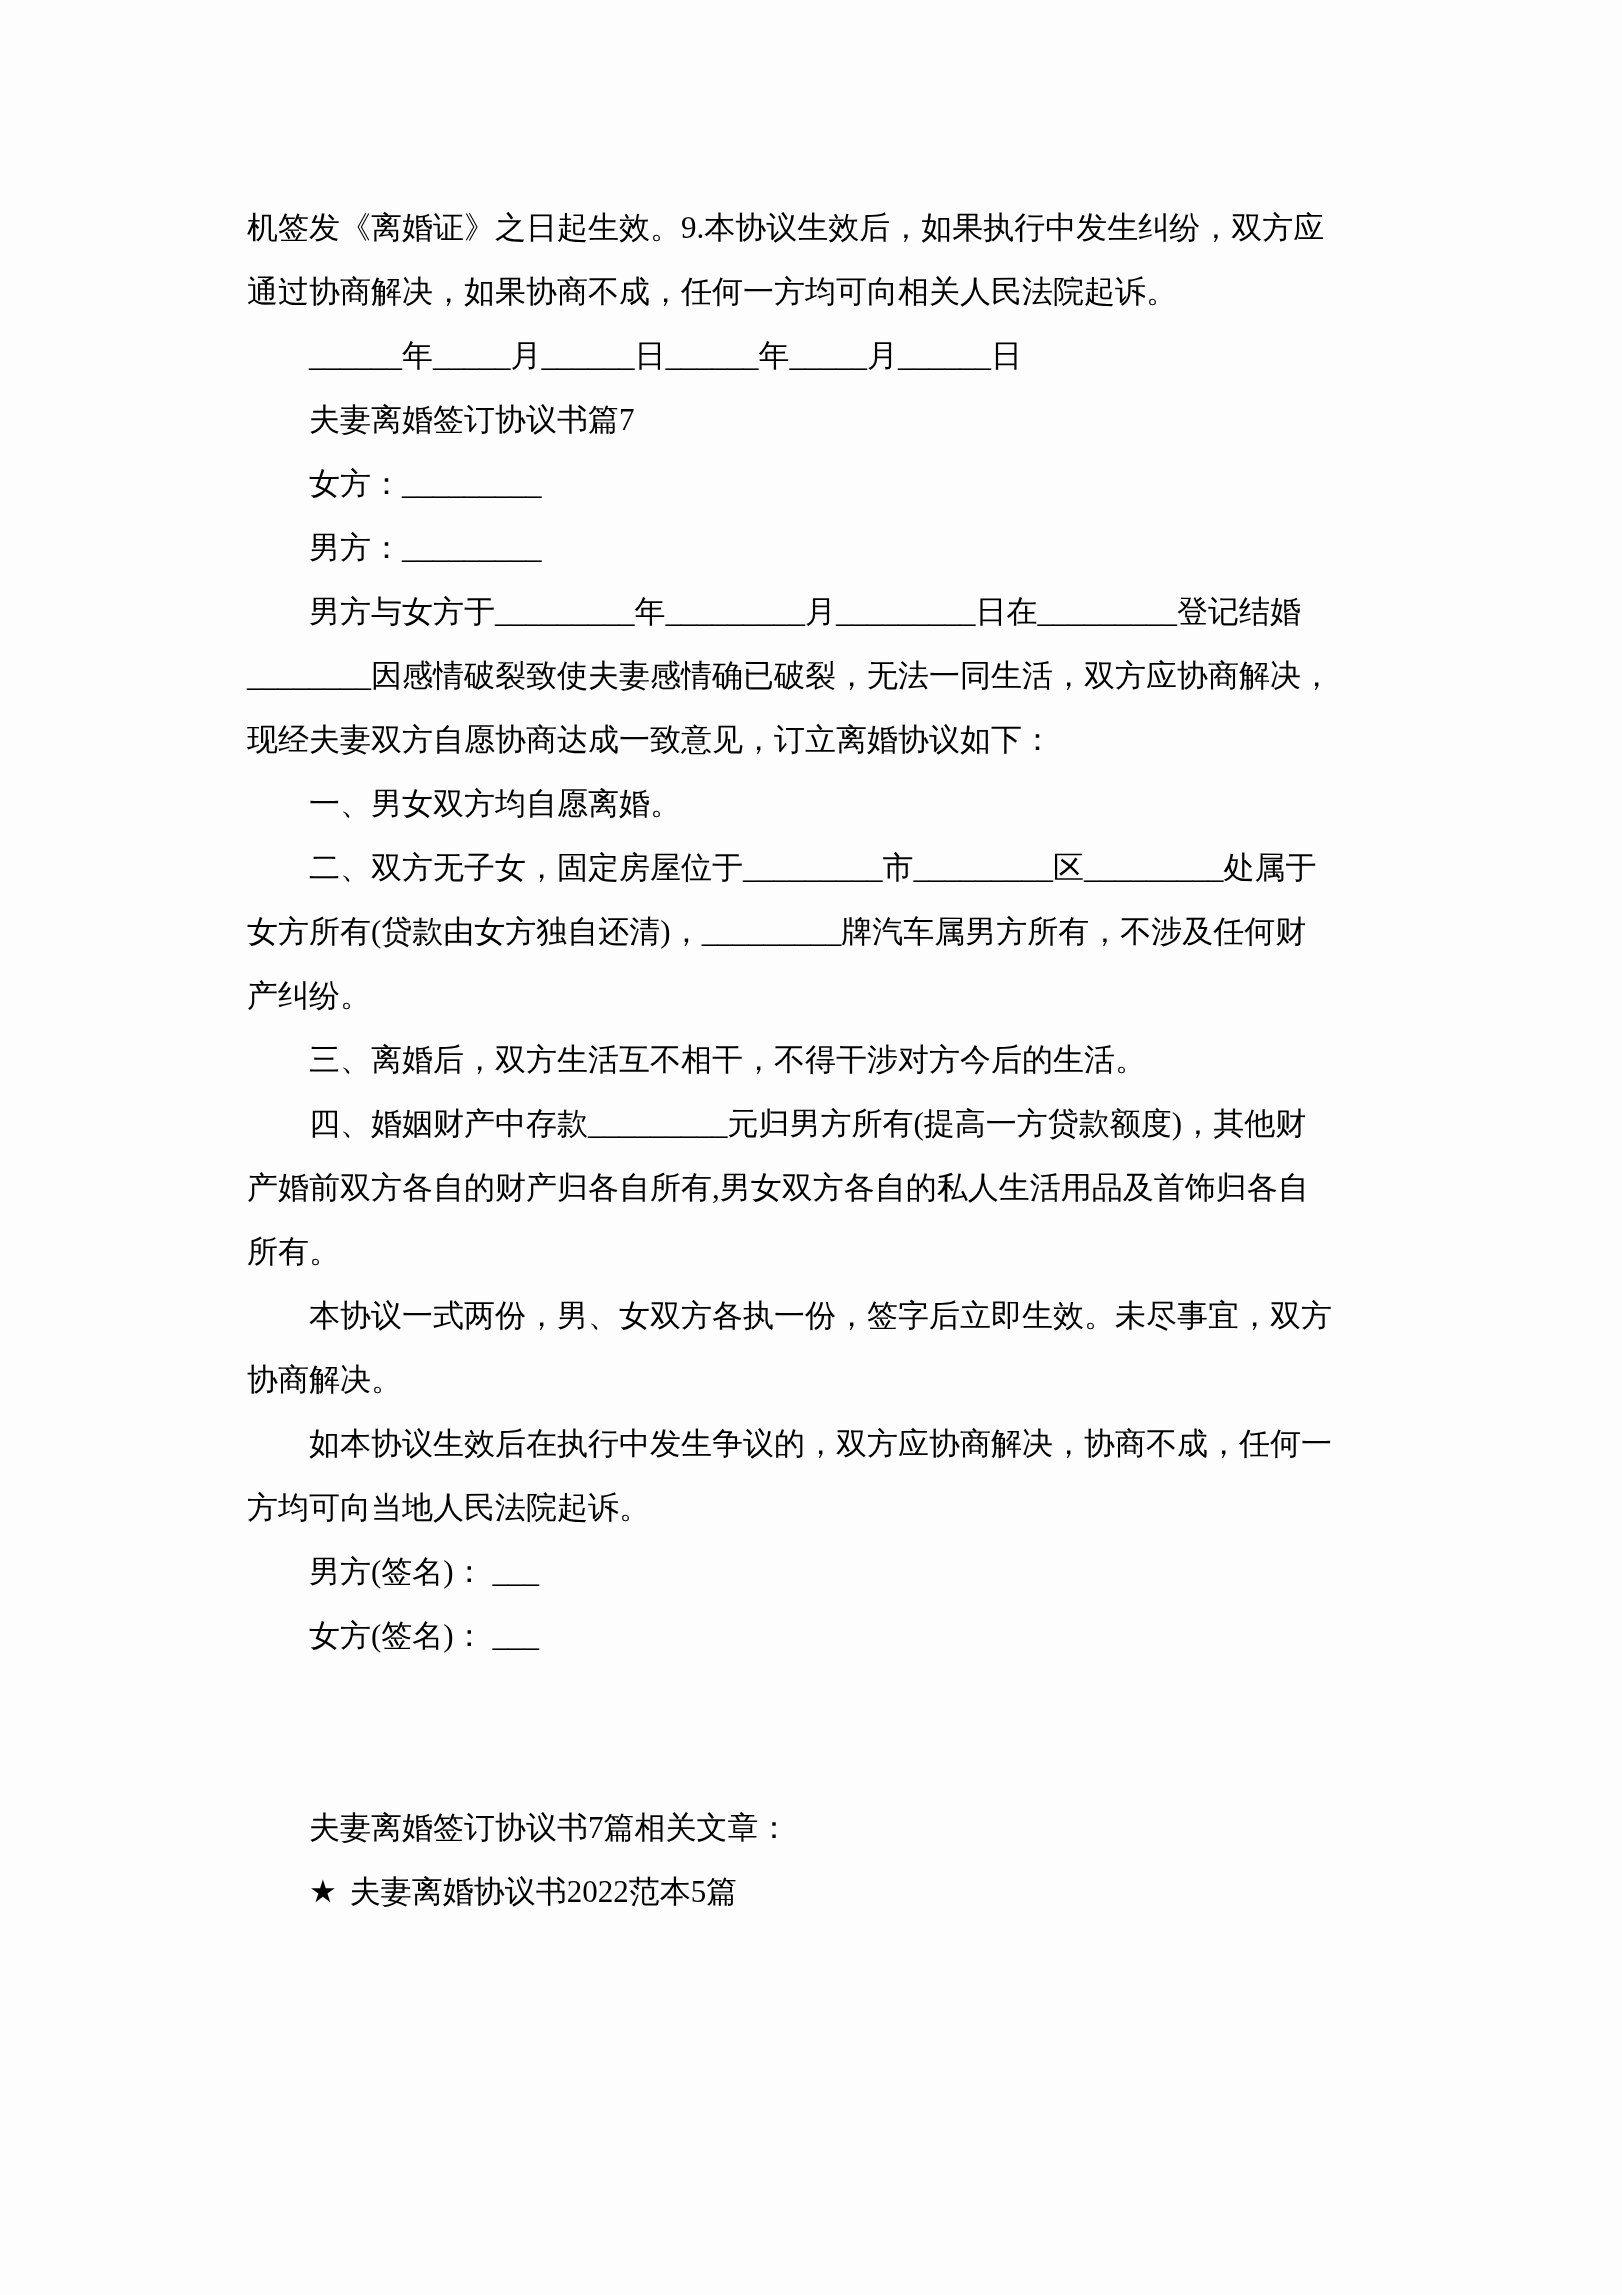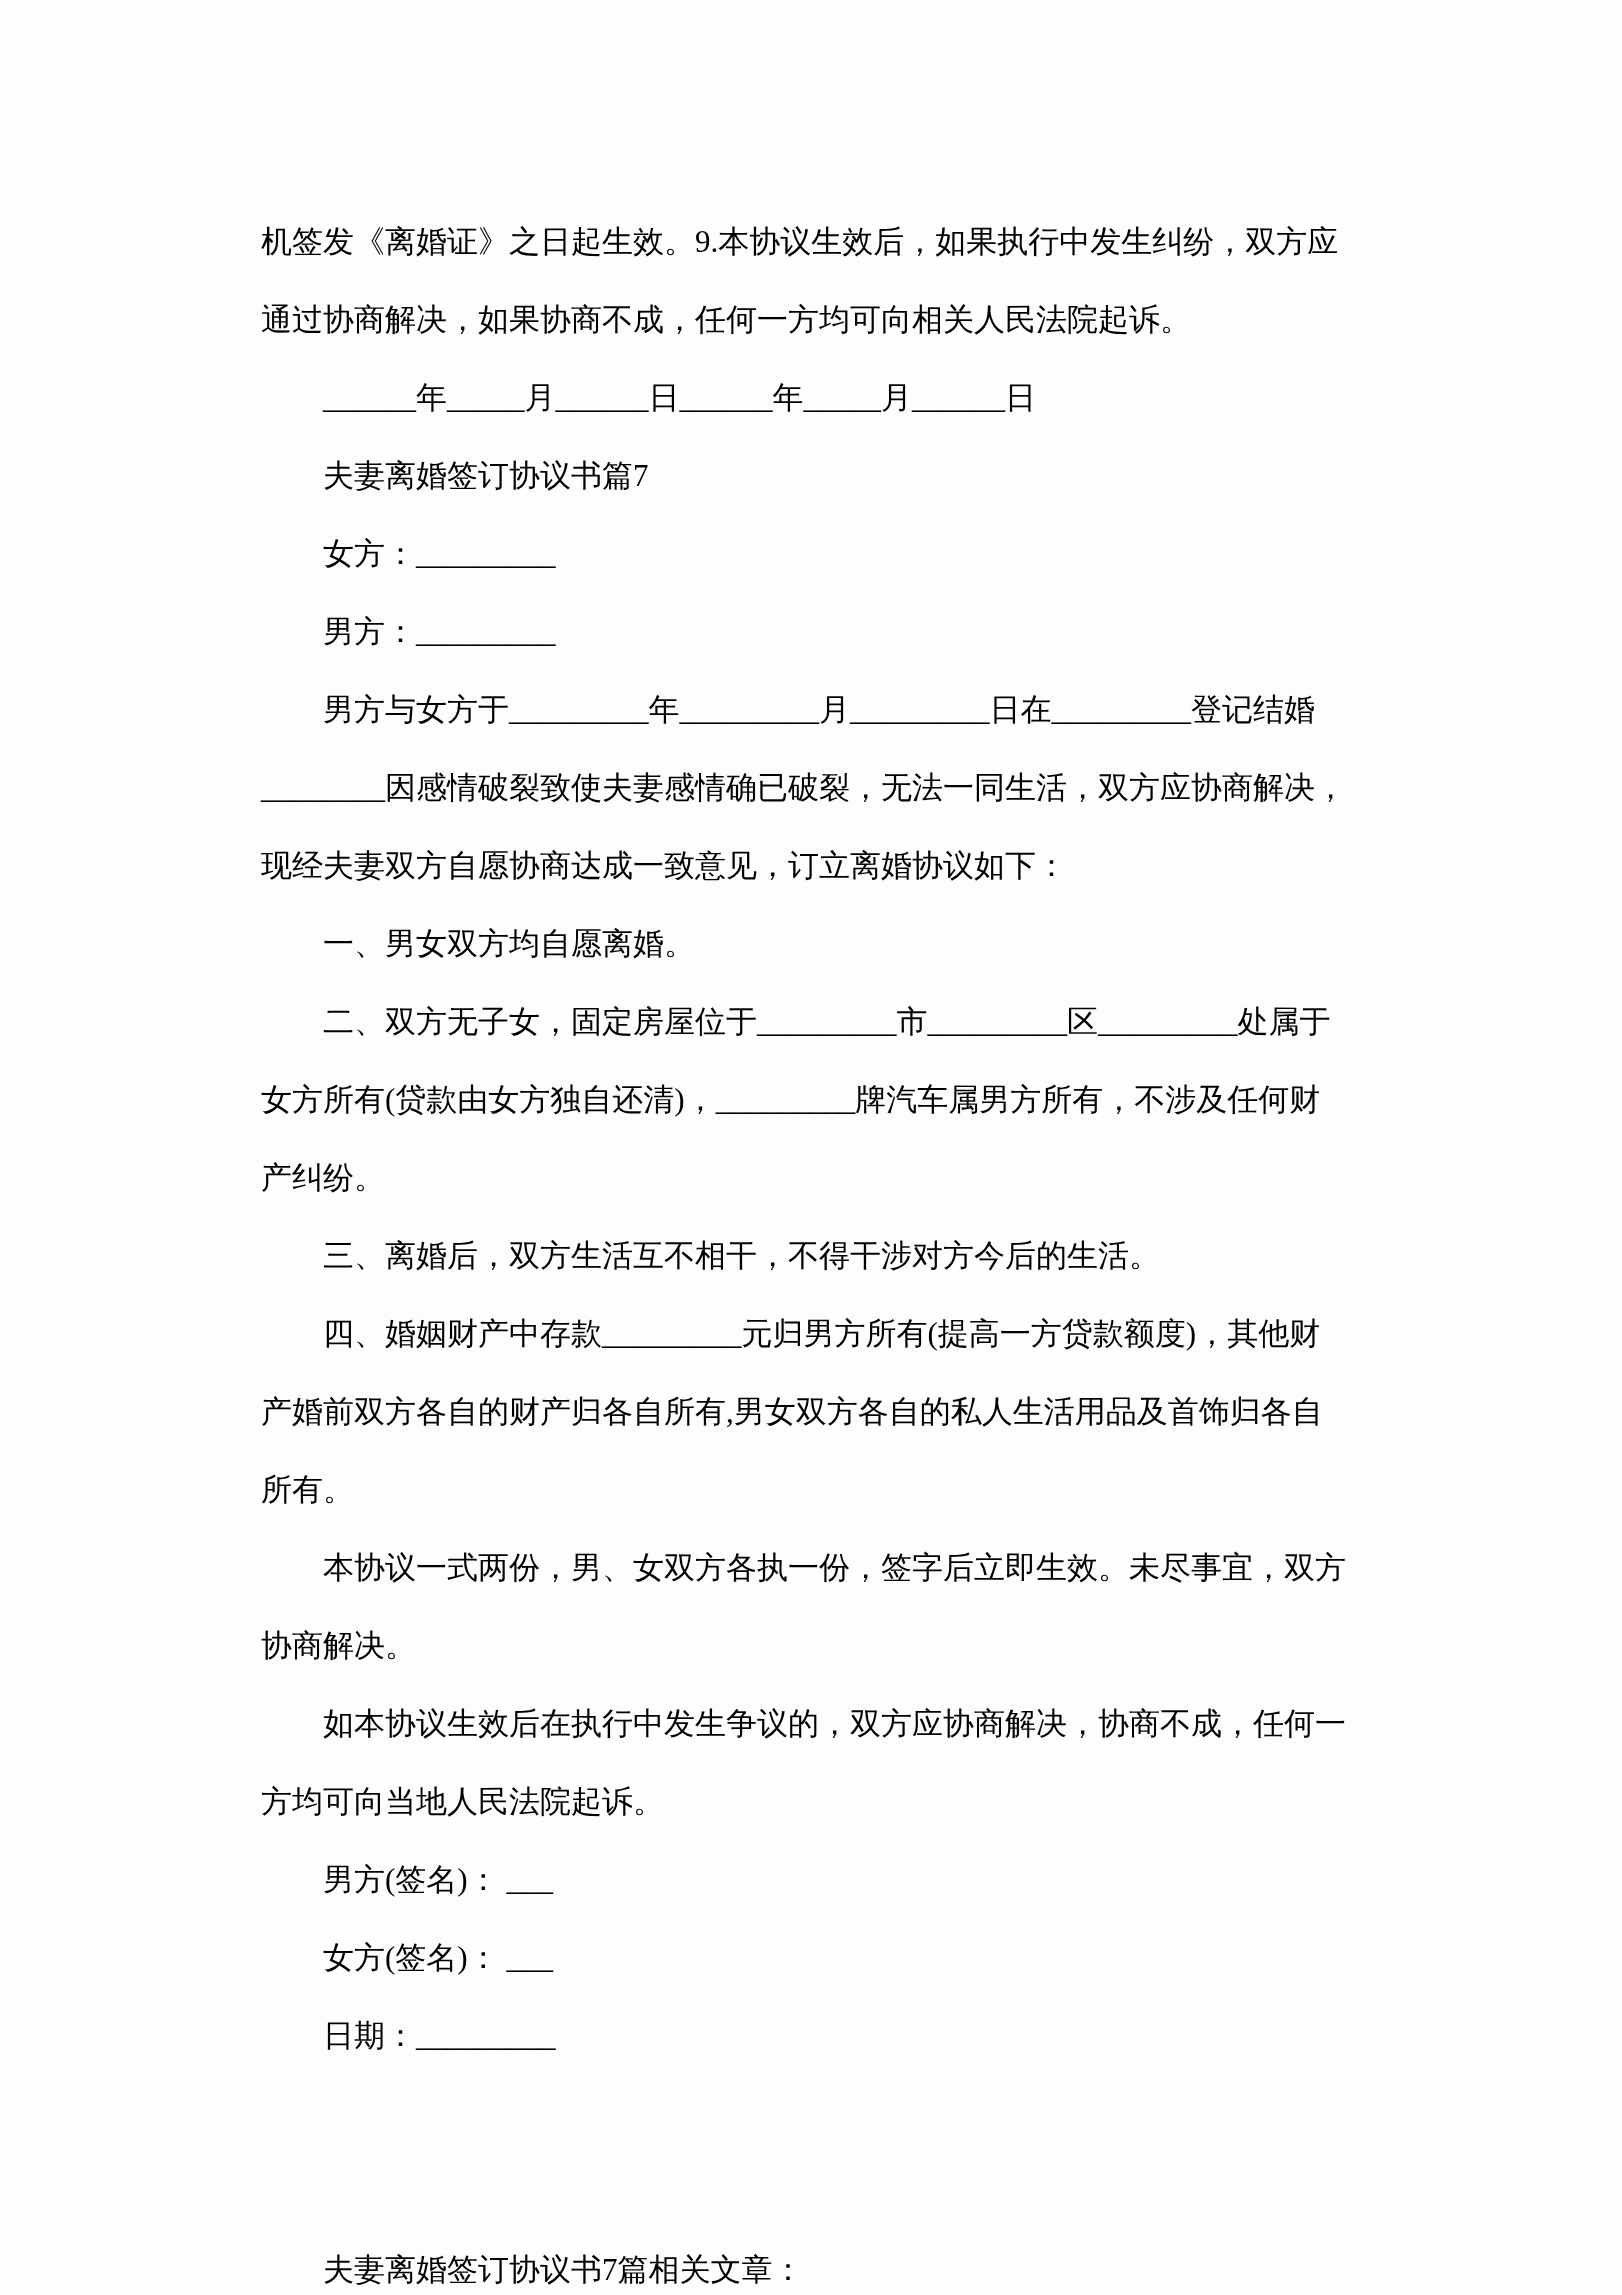--- a/index.html
+++ b/index.html
@@ -13,21 +13,21 @@
     box-sizing: content-box;
     padding: 196px 247px 0 247px;
     width: 1128px;
     font-family: "Liberation Serif", "DejaVu Serif", serif;
     font-size: 31px;
     line-height: 64px;
     color: #000000;
     text-align: justify;
   }
   p.line {
-    margin: 14px;
+    margin: 0;
     padding: 0;
     min-height: 64px;
     white-space: normal;
     word-break: break-all;
   }
   p.line.indent { text-indent: 2em; }
   .star-icon { margin-right: 13px; }
 </style>
 </head>
 <body style="background: rgb(253, 253, 253);">
@@ -49,19 +49,18 @@
     <p class="line indent">三、离婚后，双方生活互不相干，不得干涉对方今后的生活。</p>
     <p class="line indent">四、婚姻财产中存款_________元归男方所有(提高一方贷款额度)，其他财</p>
     <p class="line">产婚前双方各自的财产归各自所有,男女双方各自的私人生活用品及首饰归各自</p>
     <p class="line">所有。</p>
     <p class="line indent">本协议一式两份，男、女双方各执一份，签字后立即生效。未尽事宜，双方</p>
     <p class="line">协商解决。</p>
     <p class="line indent">如本协议生效后在执行中发生争议的，双方应协商解决，协商不成，任何一</p>
     <p class="line">方均可向当地人民法院起诉。</p>
     <p class="line indent">男方(签名)： ___</p>
     <p class="line indent">女方(签名)： ___</p>
-    <p class="line indent">日期：_________</p>
     <p class="line"></p>
     <p class="line"></p>
     <p class="line indent">夫妻离婚签订协议书7篇相关文章：</p>
     <p class="line indent"><span class="star-icon">★</span><span>夫妻离婚协议书2022范本5篇</span></p>
   </div>
 
 
 </body></html>

